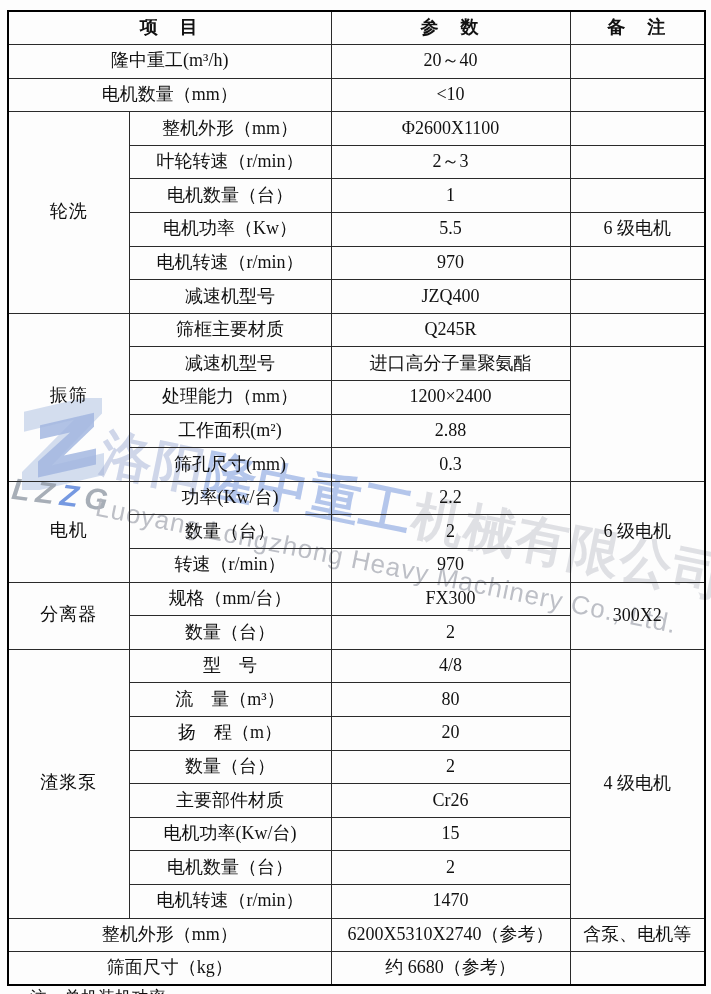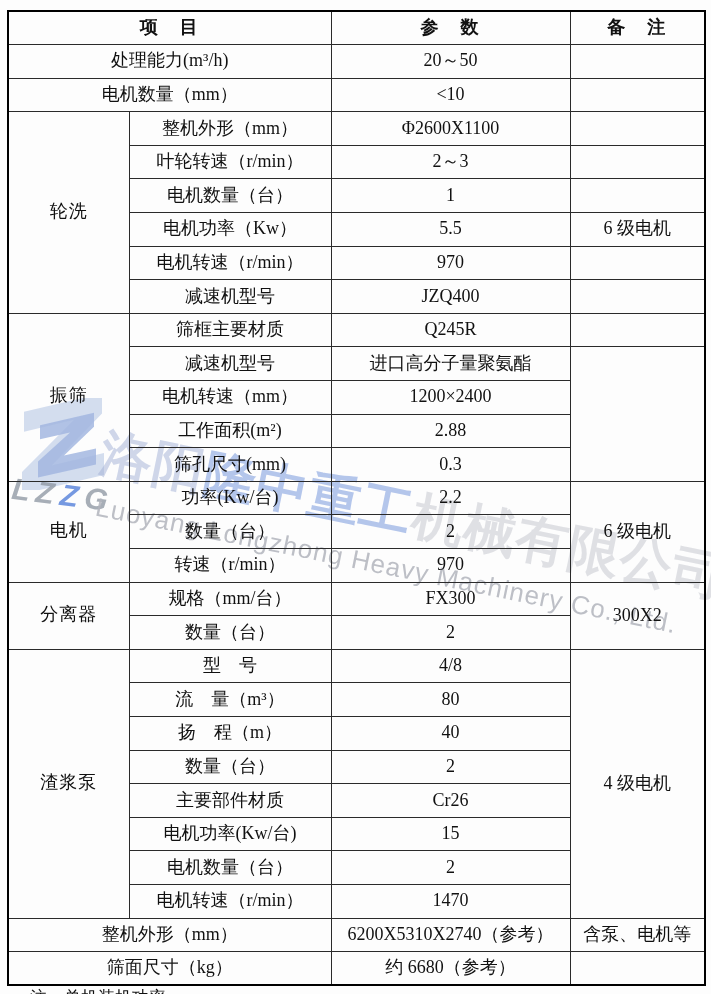--- a/index.html
+++ b/index.html
@@ -96,22 +96,22 @@
       </colgroup>
 
       <tbody>
           <tr class="r">
         <td class="hd" colspan="2">项　目</td>
         <td class="hd">参　数</td>
         <td class="hd">备　注</td>
       </tr>
 
       <tr class="r">
-        <td colspan="2">处理能力(m³/h)</td>
-        <td>20～50</td>
+        <td colspan="2">隆中重工(m³/h)</td>
+        <td>20～40</td>
         <td></td>
       </tr>
       <tr class="r">
         <td colspan="2">电机数量（mm）</td>
         <td>&lt;10</td>
         <td></td>
       </tr>
 
       <tr class="r">
         <td class="grp" rowspan="6">轮洗</td>
@@ -150,21 +150,21 @@
         <td>筛框主要材质</td>
         <td>Q245R</td>
         <td></td>
       </tr>
       <tr class="r">
         <td>减速机型号</td>
         <td>进口高分子量聚氨酯</td>
         <td rowspan="4"></td>
       </tr>
       <tr class="r">
-        <td>电机转速（mm）</td>
+        <td>处理能力（mm）</td>
         <td>1200×2400</td>
       </tr>
       <tr class="r">
         <td>工作面积(m²)</td>
         <td>2.88</td>
       </tr>
       <tr class="r">
         <td>筛孔尺寸(mm)</td>
         <td>0.3</td>
       </tr>
@@ -200,21 +200,21 @@
         <td>型　号</td>
         <td>4/8</td>
         <td rowspan="8">4 级电机</td>
       </tr>
       <tr class="r">
         <td>流　量（m³）</td>
         <td>80</td>
       </tr>
       <tr class="r">
         <td>扬　程（m）</td>
-        <td>40</td>
+        <td>20</td>
       </tr>
       <tr class="r">
         <td>数量（台）</td>
         <td>2</td>
       </tr>
       <tr class="r">
         <td>主要部件材质</td>
         <td>Cr26</td>
       </tr>
       <tr class="r">

